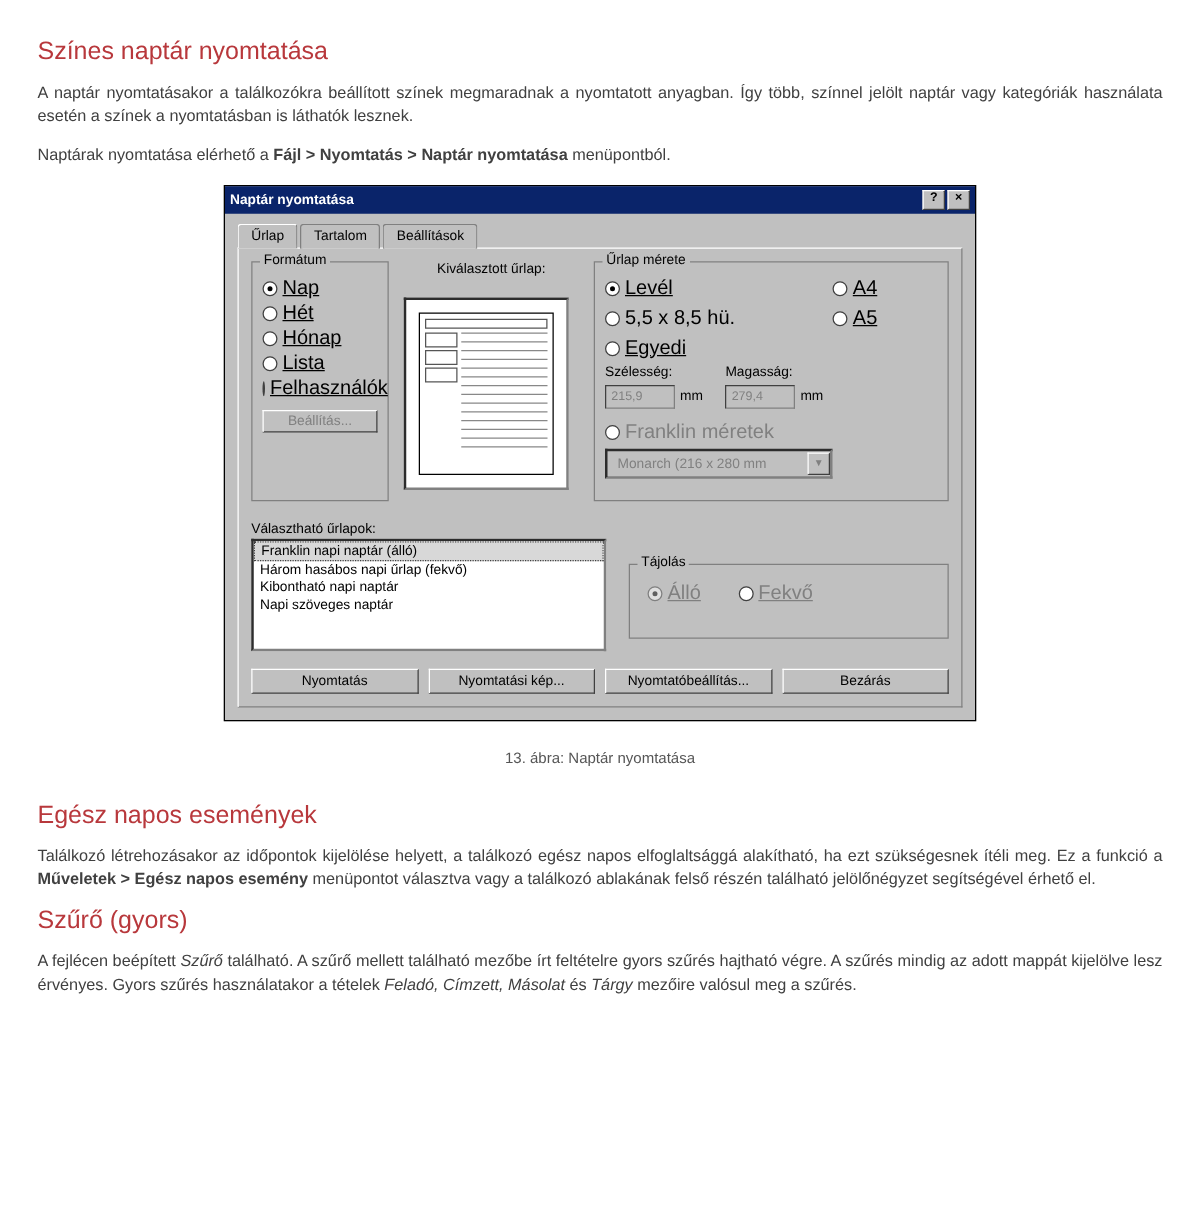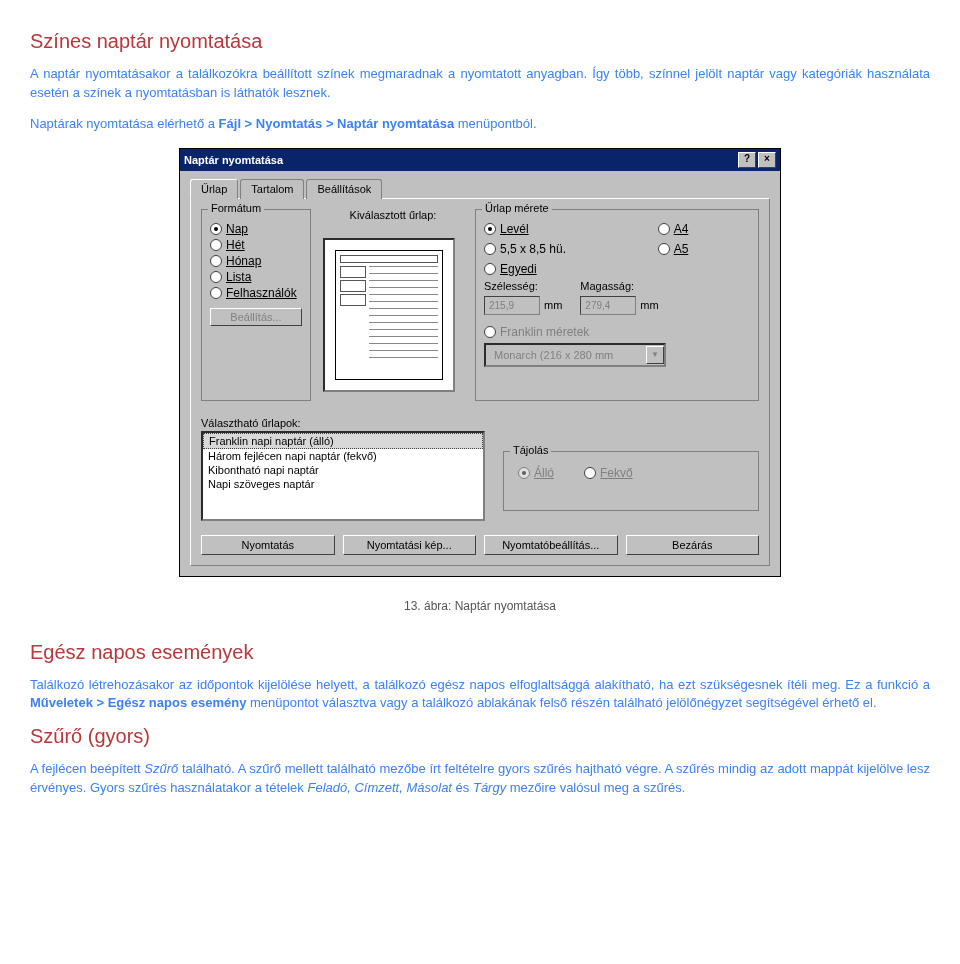--- a/index.html
+++ b/index.html
@@ -14,21 +14,21 @@
   h2.sec-title {
     color: #b8383c;
     font-weight: normal;
     font-size: 20px;
     margin: 10px 0 12px 0;
   }
   p.body {
     text-align: justify;
     line-height: 1.45;
     margin: 8px 0 12px 0;
-    color: #3b82f6;
+    color: #404040;
   }
   p.body .bold { font-weight: bold; }
   p.body .ital { font-style: italic; }
   .dialog-wrap {
     display: flex;
     justify-content: center;
     margin: 14px 0 8px 0;
   }
   .caption {
     text-align: center;
@@ -114,21 +114,21 @@
     left: 6px;
     background: #c0c0c0;
     padding: 0 3px;
     font-size: 11px;
   }
   .radio-row, .check-row {
     display: flex;
     align-items: center;
     gap: 4px;
     margin: 2px 0;
-    font-size: 12px;
+    font-size: 16px;
   }
   .radio-row .u, .check-row .u { text-decoration: underline; }
   .radio-row .dot, .radio-row .cir {
     width: 10px; height: 10px; border: 1px solid #404040; border-radius: 50%;
     background: #fff; display: inline-flex; align-items: center; justify-content: center;
   }
   .radio-row .dot::after { content: ""; width: 4px; height: 4px; background: #000; border-radius: 50%; }
   .disabled { color: #808080; }
 
   .form-col { width: 110px; }
@@ -354,21 +354,21 @@
               </div>
             </div>
           </div>
         </div>
 
         <div class="lower-row">
           <div>
             <div class="selectable-label">Választható űrlapok:</div>
             <div class="listbox">
               <div class="item sel">Franklin napi naptár (álló)</div>
-              <div class="item">Három fejlécen napi naptár (fekvő)</div>
+              <div class="item">Három hasábos napi űrlap (fekvő)</div>
               <div class="item">Kibontható napi naptár</div>
               <div class="item">Napi szöveges naptár</div>
             </div>
           </div>
           <div style="flex:1;">
             <div class="group orient-group" style="height:40px;">
               <span class="legend">Tájolás</span>
               <div class="orient-row">
                 <div class="radio-row disabled">
                     <span class="dot" style="opacity:.5"></span>

